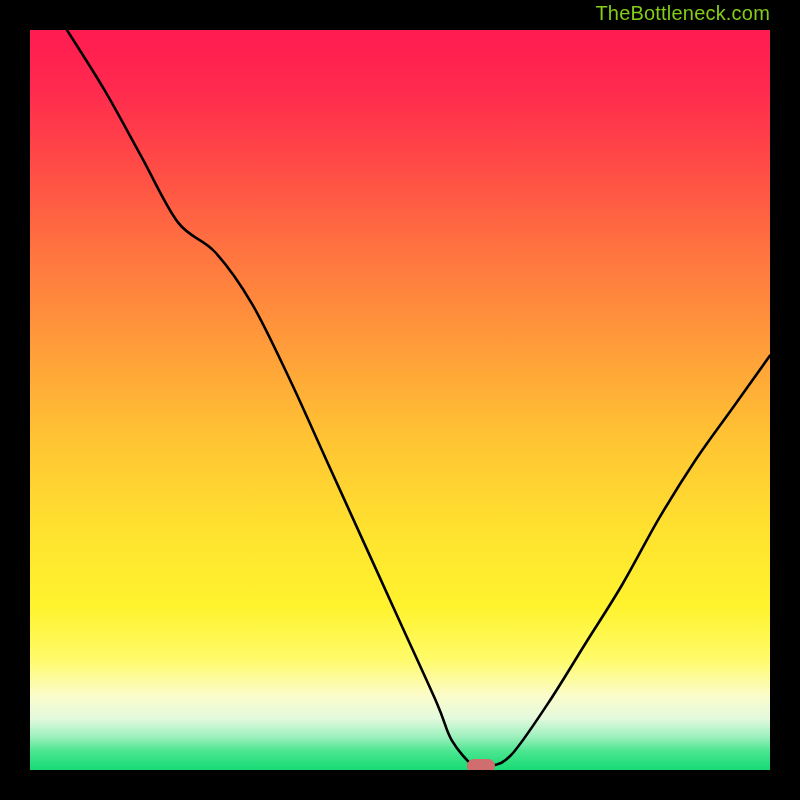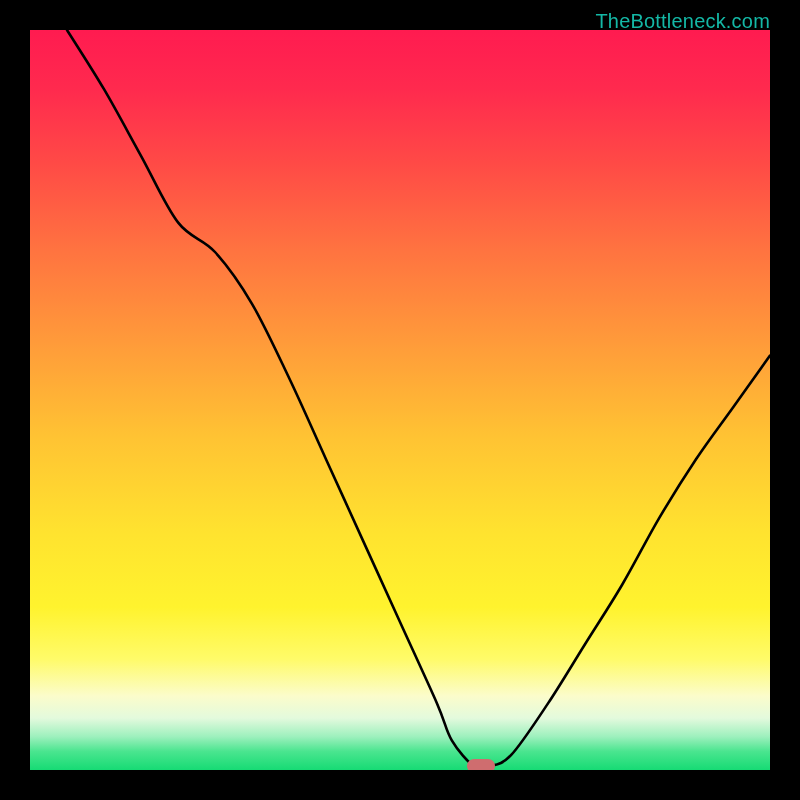--- a/index.html
+++ b/index.html
@@ -22,25 +22,25 @@
     width: 740px;
     height: 740px;
     overflow: hidden;
   }
   .gradient-bg {
     position: absolute;
     inset: 0;
   }
   .watermark {
     position: absolute;
-    top: 10px;
+    top: 2px;
     right: 30px;
     font-family: Arial, Helvetica, sans-serif;
     font-size: 20px;
-    color: #14b8a6;
+    color: #84cc16;
     letter-spacing: 0.2px;
   }
   svg.curve {
     position: absolute;
     inset: 0;
   }
   .marker {
     position: absolute;
     width: 28px;
     height: 14px;

